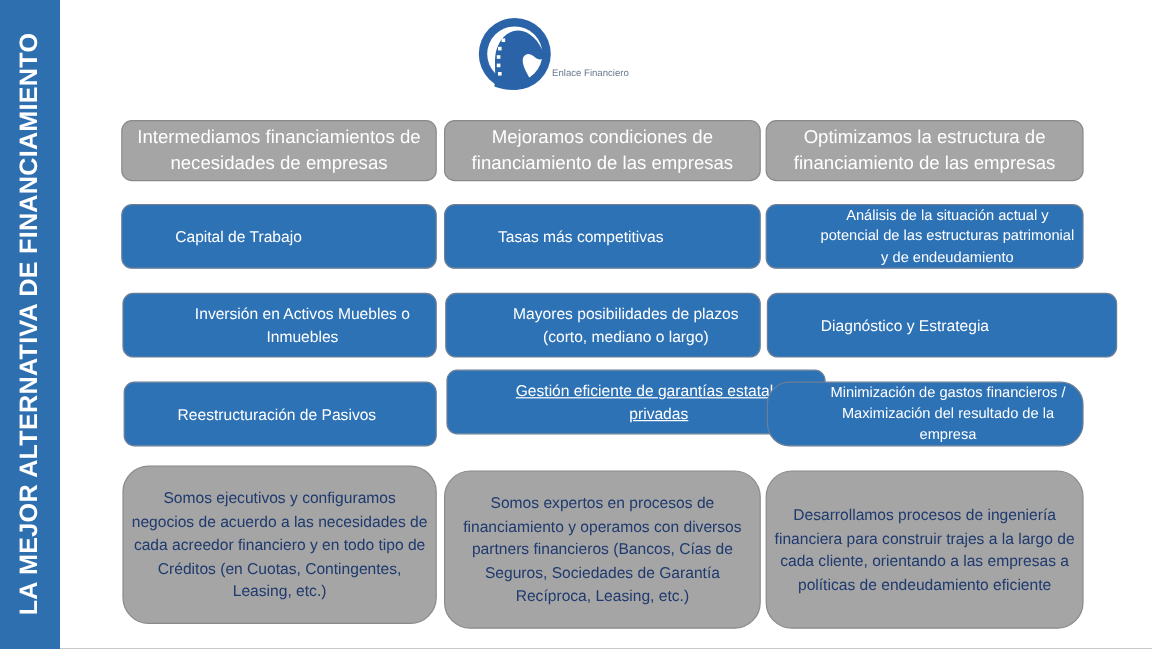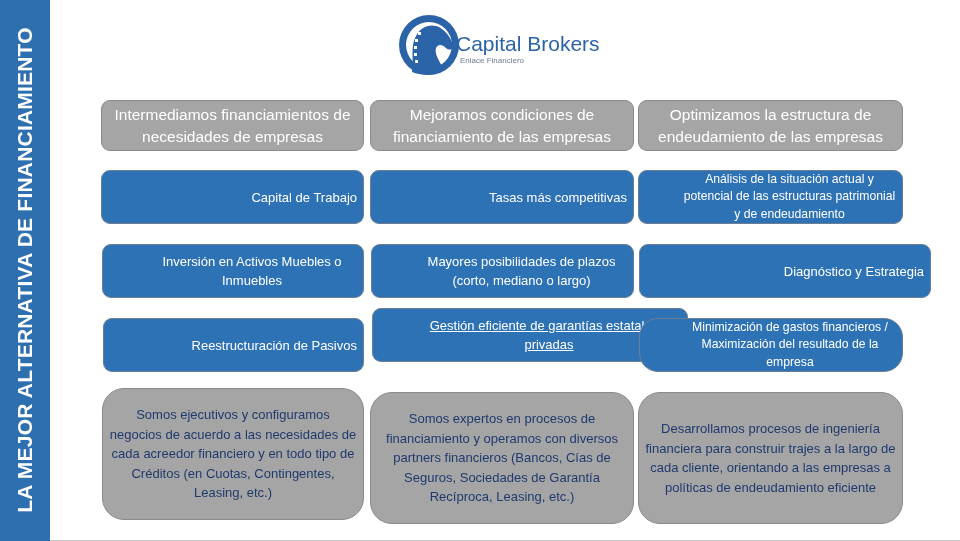--- a/index.html
+++ b/index.html
@@ -3,21 +3,21 @@
 <meta charset="utf-8">
 <style>
   html, body { margin:0; padding:0; }
   body { width:960px; height:541px; position:relative; overflow:hidden; background:#ffffff; font-family:"Liberation Sans", "DejaVu Sans", sans-serif; }
   .sidebar { position:absolute; left:0; top:0; width:50px; height:541px; background:#2e6fb0; }
   .sidebar-text { position:absolute; left:25px; top:270px; transform:translate(-50%,-50%) rotate(-90deg); white-space:nowrap; color:#ffffff; font-weight:bold; font-size:21px; letter-spacing:0.2px; }
   .bottom-line { position:absolute; left:50px; right:0; bottom:0; height:1px; background:#c8c8c8; }
   .logo { position:absolute; left:398px; top:12px; width:210px; height:66px; }
   .logo-text { position:absolute; left:58px; top:20px; color:#2b63a8; font-size:21px; white-space:nowrap; }
   .logo-sub { position:absolute; left:62px; top:44px; color:#6a7a90; font-size:8px; white-space:nowrap; }
-  .box { position:absolute; box-sizing:border-box; border-radius:9px; display:flex; align-items:center; justify-content:flex-end; text-align:center; padding:0 6px; }
+  .box { position:absolute; box-sizing:border-box; border-radius:9px; display:flex; align-items:center; justify-content:flex-start; text-align:center; padding:0 6px; }
   .hdr { background:#a5a5a5; border:1.5px solid #8a8a8a; color:#ffffff; font-size:15.5px; line-height:22px; }
   .blue { background:#2e72b6; border:1.5px solid #6b7e96; color:#ffffff; font-size:13px; line-height:19px;padding-left:44px; }
   .blue.small { font-size:12.2px; line-height:17.5px; }
   .desc { background:#a5a5a5; border:1.5px solid #8a8a8a; color:#1f3a6e; font-size:13px; line-height:19.5px; border-radius:22px; }
 </style>
 </head>
 <body>
 
 <div class="sidebar">
   <div class="sidebar-text">LA MEJOR ALTERNATIVA DE FINANCIAMIENTO</div>
@@ -30,21 +30,20 @@
     <path d="M14 60 C16 45 12 35 18 24 C22 16 30 12 38 14 C46 16 54 26 56 36 C54 38 50 38 48 36 C44 32 40 32 38 36 C36 42 42 50 46 58 C36 64 24 64 14 60 Z" fill="#2b63a8"></path>
     <g fill="#ffffff">
         <rect x="20" y="20" width="3" height="3"></rect>
         <rect x="17" y="27" width="3" height="3"></rect>
         <rect x="16" y="34" width="3" height="3"></rect>
         <rect x="16" y="41" width="3" height="3"></rect>
         <rect x="17" y="48" width="3" height="3"></rect>
       </g>
     <rect x="0" y="50" width="62" height="16" fill="#ffffff" opacity="0"></rect>
   </svg>
-  <div class="logo-text">Capital Brokers</div>
   <div class="logo-sub">Enlace Financiero</div>
 </div>
 
 <div class="box hdr" style="left:101px;top:100px;width:263px;height:51px;">
     <span>Intermediamos financiamientos de necesidades de empresas</span>
   </div>
 <div class="box blue" style="left:101px;top:170px;width:263px;height:54px;">
     <span>Capital de Trabajo</span>
   </div>
 <div class="box blue" style="left:102px;top:244px;width:262px;height:54px;">
@@ -67,21 +66,21 @@
     <span>Mayores posibilidades de plazos (corto, mediano o largo)</span>
   </div>
 <div class="box blue" style="left:372px;top:308px;width:316px;height:54px;text-decoration:underline;">
     <span>Gestión eficiente de garantías estatales y privadas</span>
   </div>
 <div class="box desc" style="left:370px;top:392px;width:264px;height:132px;">
     <span>Somos expertos en procesos de financiamiento y operamos con diversos partners financieros (Bancos, Cías de Seguros, Sociedades de Garantía Recíproca, Leasing, etc.)</span>
   </div>
 
 <div class="box hdr" style="left:638px;top:100px;width:265px;height:51px;">
-    <span>Optimizamos la estructura de endeudamiento de las empresas</span>
+    <span>Optimizamos la estructura de financiamiento de las empresas</span>
   </div>
 <div class="box blue small" style="left:638px;top:170px;width:265px;height:54px;">
     <span>Análisis de la situación actual y potencial de las estructuras patrimonial y de endeudamiento</span>
   </div>
 <div class="box blue" style="left:639px;top:244px;width:292px;height:54px;">
     <span>Diagnóstico y Estrategia</span>
   </div>
 <div class="box blue small" style="left:639px;top:318px;width:264px;height:54px;border-radius:19px;">
     <span>Minimización de gastos financieros / Maximización del resultado de la empresa</span>
   </div>

